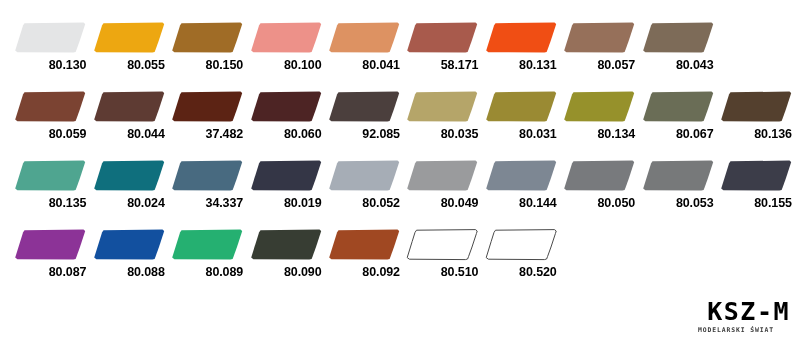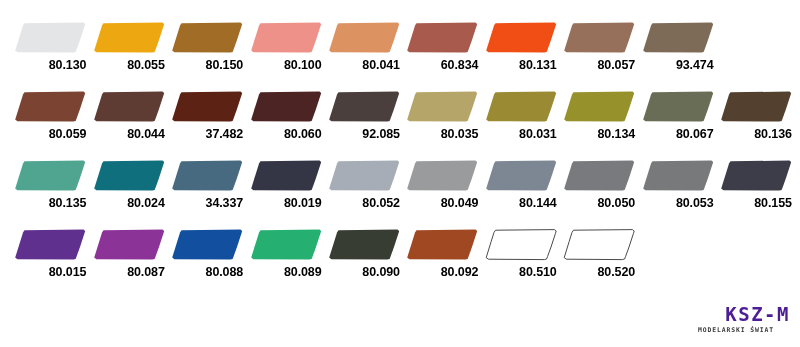--- a/index.html
+++ b/index.html
@@ -68,23 +68,23 @@
   
   #brand-logo {
     position: absolute;
     right: 10px;
     bottom: 14px;
     text-align: right;
     user-select: none;
   }
   .brand-mark {
     font-family: "DejaVu Sans Mono", monospace;
-    font-size: 19px;
+    font-size: 25px;
     font-weight: bold;
-    color: #4c1d95;
+    color: #000000;
     letter-spacing: 1.5px;
     line-height: 1;
     display: block;
   }
   .brand-tagline {
     font-family: "DejaVu Sans Mono", monospace;
     font-size: 6.4px;
     font-weight: bold;
     color: #3a3a3a;
     letter-spacing: 0.9px;
@@ -139,21 +139,21 @@
           </svg>
         </div>
         <div class="swatch-label">80.041</div>
       </div>
       <div class="swatch-cell">
         <div class="swatch-chip" title="80.066">
           <svg viewBox="0 0 72 31" preserveAspectRatio="none">
             <path d="M10.5,1.2 L69.5,0.6 L71.2,2.0 L70.4,4.6 L66.0,18.0 L62.6,27.4 L61.6,30.0 L59.4,30.6 L3.4,30.2 L1.2,28.6 L2.0,26.0 L6.2,12.4 L9.0,3.4 Z" fill="#a85a4c" stroke="none"></path>
           </svg>
         </div>
-        <div class="swatch-label">60.834</div>
+        <div class="swatch-label">58.171</div>
       </div>
       <div class="swatch-cell">
         <div class="swatch-chip" title="80.131">
           <svg viewBox="0 0 72 31" preserveAspectRatio="none">
             <path d="M10.5,1.2 L69.5,0.6 L71.2,2.0 L70.4,4.6 L66.0,18.0 L62.6,27.4 L61.6,30.0 L59.4,30.6 L3.4,30.2 L1.2,28.6 L2.0,26.0 L6.2,12.4 L9.0,3.4 Z" fill="#f04e14" stroke="none"></path>
           </svg>
         </div>
         <div class="swatch-label">80.131</div>
       </div>
       <div class="swatch-cell">
@@ -163,21 +163,21 @@
           </svg>
         </div>
         <div class="swatch-label">80.057</div>
       </div>
       <div class="swatch-cell">
         <div class="swatch-chip" title="80.043">
           <svg viewBox="0 0 72 31" preserveAspectRatio="none">
             <path d="M10.5,1.2 L69.5,0.6 L71.2,2.0 L70.4,4.6 L66.0,18.0 L62.6,27.4 L61.6,30.0 L59.4,30.6 L3.4,30.2 L1.2,28.6 L2.0,26.0 L6.2,12.4 L9.0,3.4 Z" fill="#7d6b58" stroke="none"></path>
           </svg>
         </div>
-        <div class="swatch-label">93.474</div>
+        <div class="swatch-label">80.043</div>
       </div>
     </div>
     <div class="swatch-row">
       <div class="swatch-cell">
         <div class="swatch-chip" title="80.059">
           <svg viewBox="0 0 72 31" preserveAspectRatio="none">
             <path d="M10.5,1.2 L69.5,0.6 L71.2,2.0 L70.4,4.6 L66.0,18.0 L62.6,27.4 L61.6,30.0 L59.4,30.6 L3.4,30.2 L1.2,28.6 L2.0,26.0 L6.2,12.4 L9.0,3.4 Z" fill="#7b4332" stroke="none"></path>
           </svg>
         </div>
         <div class="swatch-label">80.059</div>
@@ -331,28 +331,20 @@
       <div class="swatch-cell">
         <div class="swatch-chip" title="80.155">
           <svg viewBox="0 0 72 31" preserveAspectRatio="none">
             <path d="M10.5,1.2 L69.5,0.6 L71.2,2.0 L70.4,4.6 L66.0,18.0 L62.6,27.4 L61.6,30.0 L59.4,30.6 L3.4,30.2 L1.2,28.6 L2.0,26.0 L6.2,12.4 L9.0,3.4 Z" fill="#3c3d49" stroke="none"></path>
           </svg>
         </div>
         <div class="swatch-label">80.155</div>
       </div>
     </div>
     <div class="swatch-row">
-      <div class="swatch-cell">
-        <div class="swatch-chip" title="80.015">
-          <svg viewBox="0 0 72 31" preserveAspectRatio="none">
-            <path d="M10.5,1.2 L69.5,0.6 L71.2,2.0 L70.4,4.6 L66.0,18.0 L62.6,27.4 L61.6,30.0 L59.4,30.6 L3.4,30.2 L1.2,28.6 L2.0,26.0 L6.2,12.4 L9.0,3.4 Z" fill="#60308f" stroke="none"></path>
-          </svg>
-        </div>
-        <div class="swatch-label">80.015</div>
-      </div>
       <div class="swatch-cell">
         <div class="swatch-chip" title="80.087">
           <svg viewBox="0 0 72 31" preserveAspectRatio="none">
             <path d="M10.5,1.2 L69.5,0.6 L71.2,2.0 L70.4,4.6 L66.0,18.0 L62.6,27.4 L61.6,30.0 L59.4,30.6 L3.4,30.2 L1.2,28.6 L2.0,26.0 L6.2,12.4 L9.0,3.4 Z" fill="#8c3397" stroke="none"></path>
           </svg>
         </div>
         <div class="swatch-label">80.087</div>
       </div>
       <div class="swatch-cell">
         <div class="swatch-chip" title="80.088">

